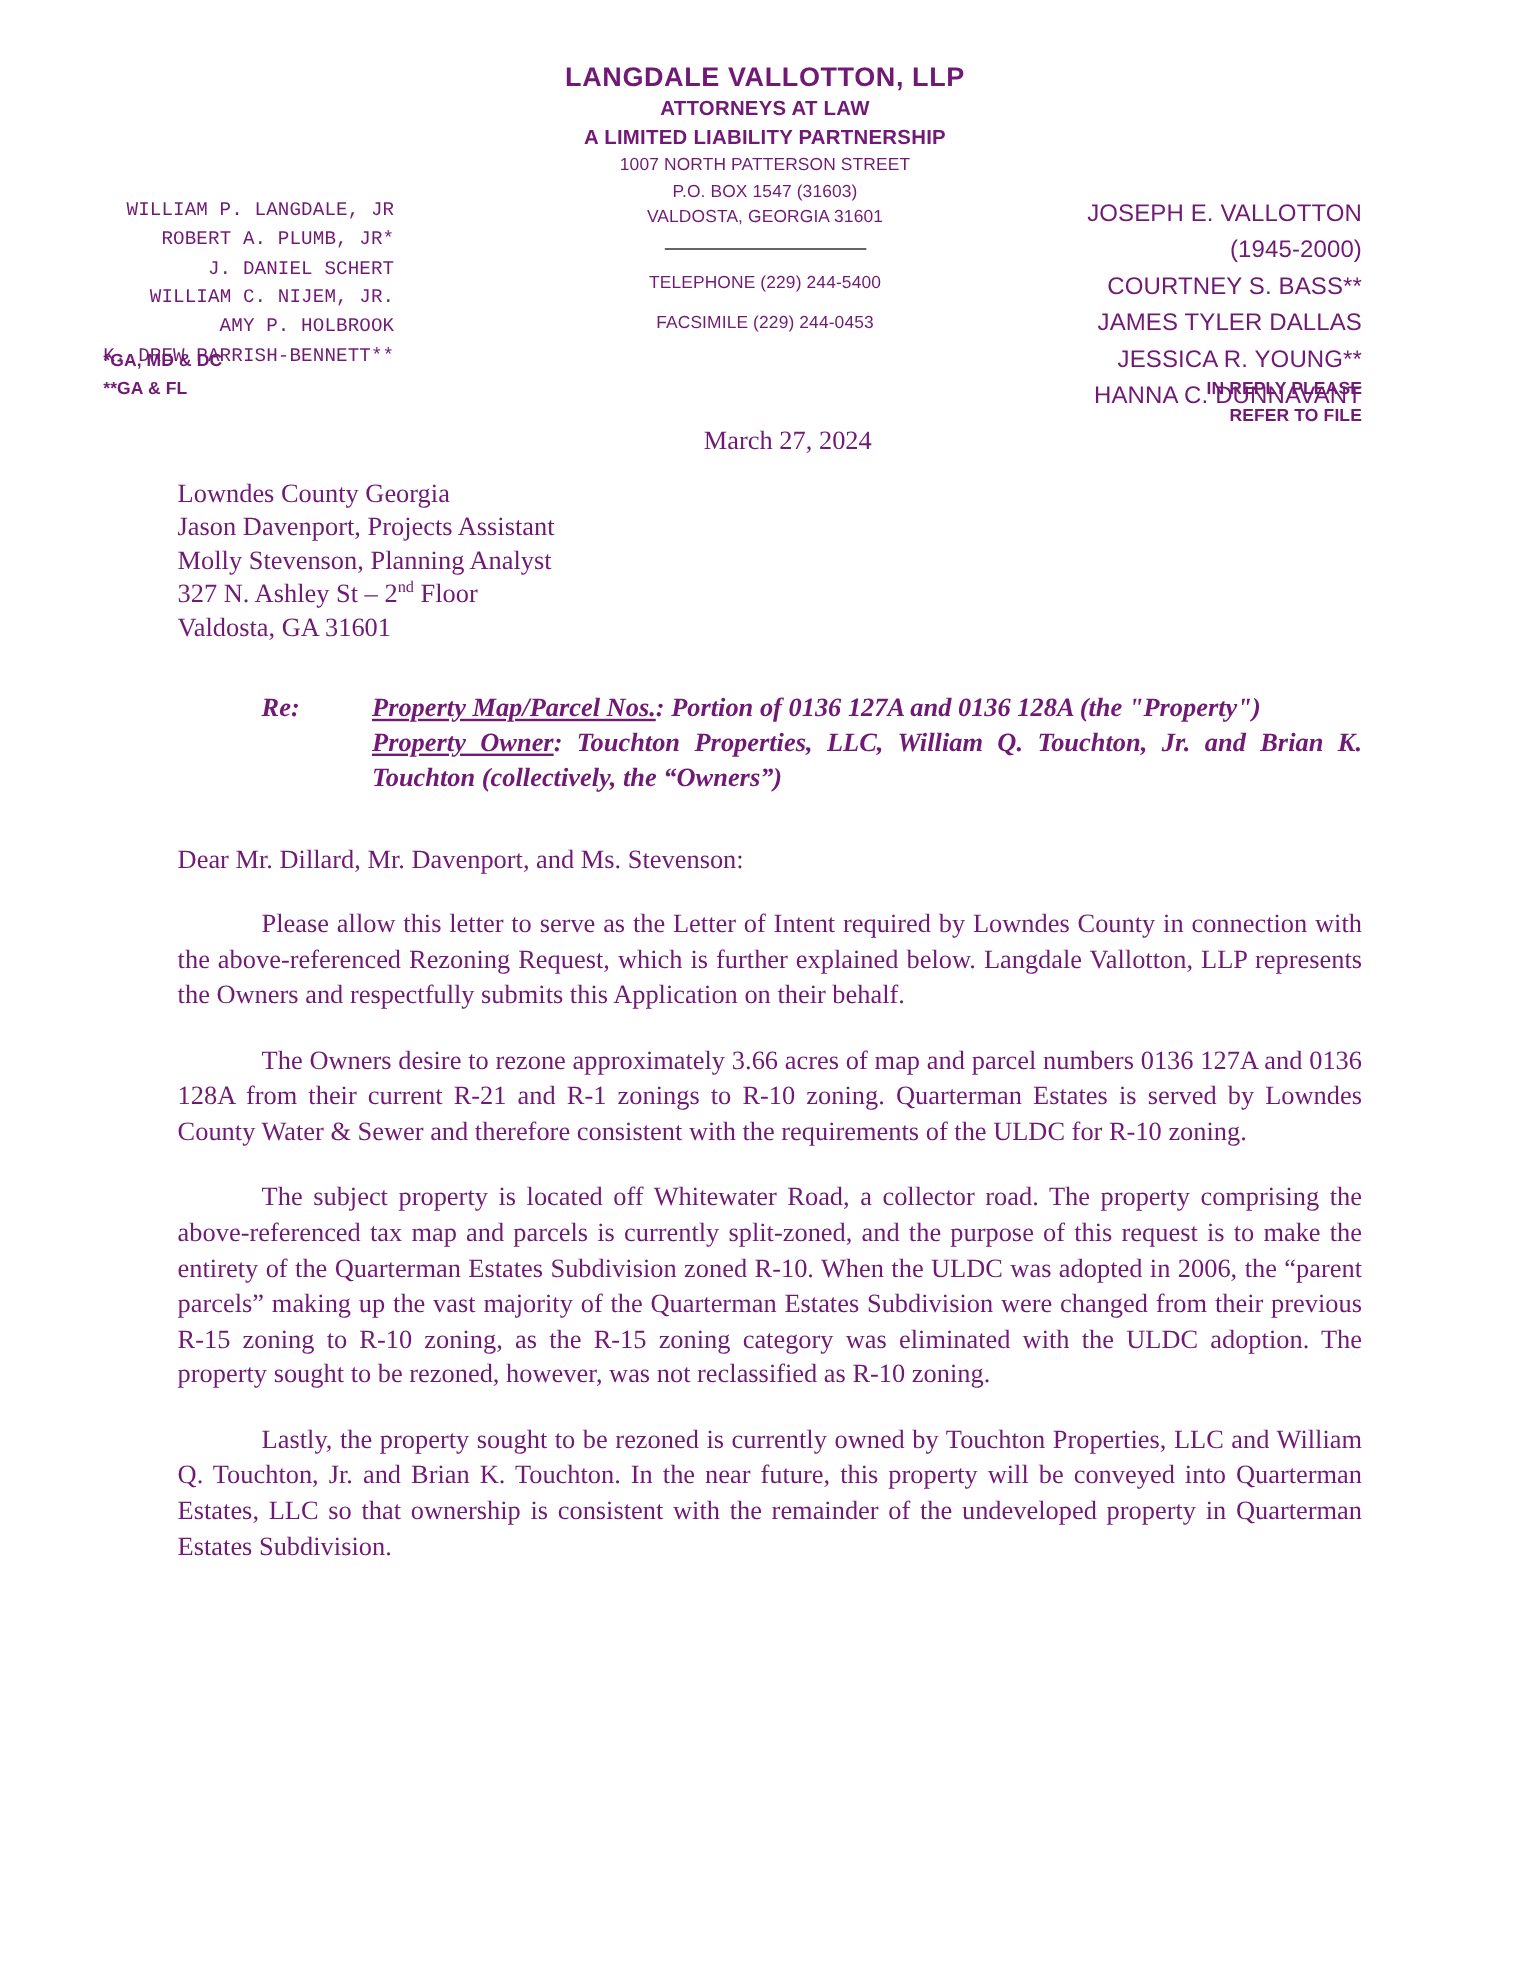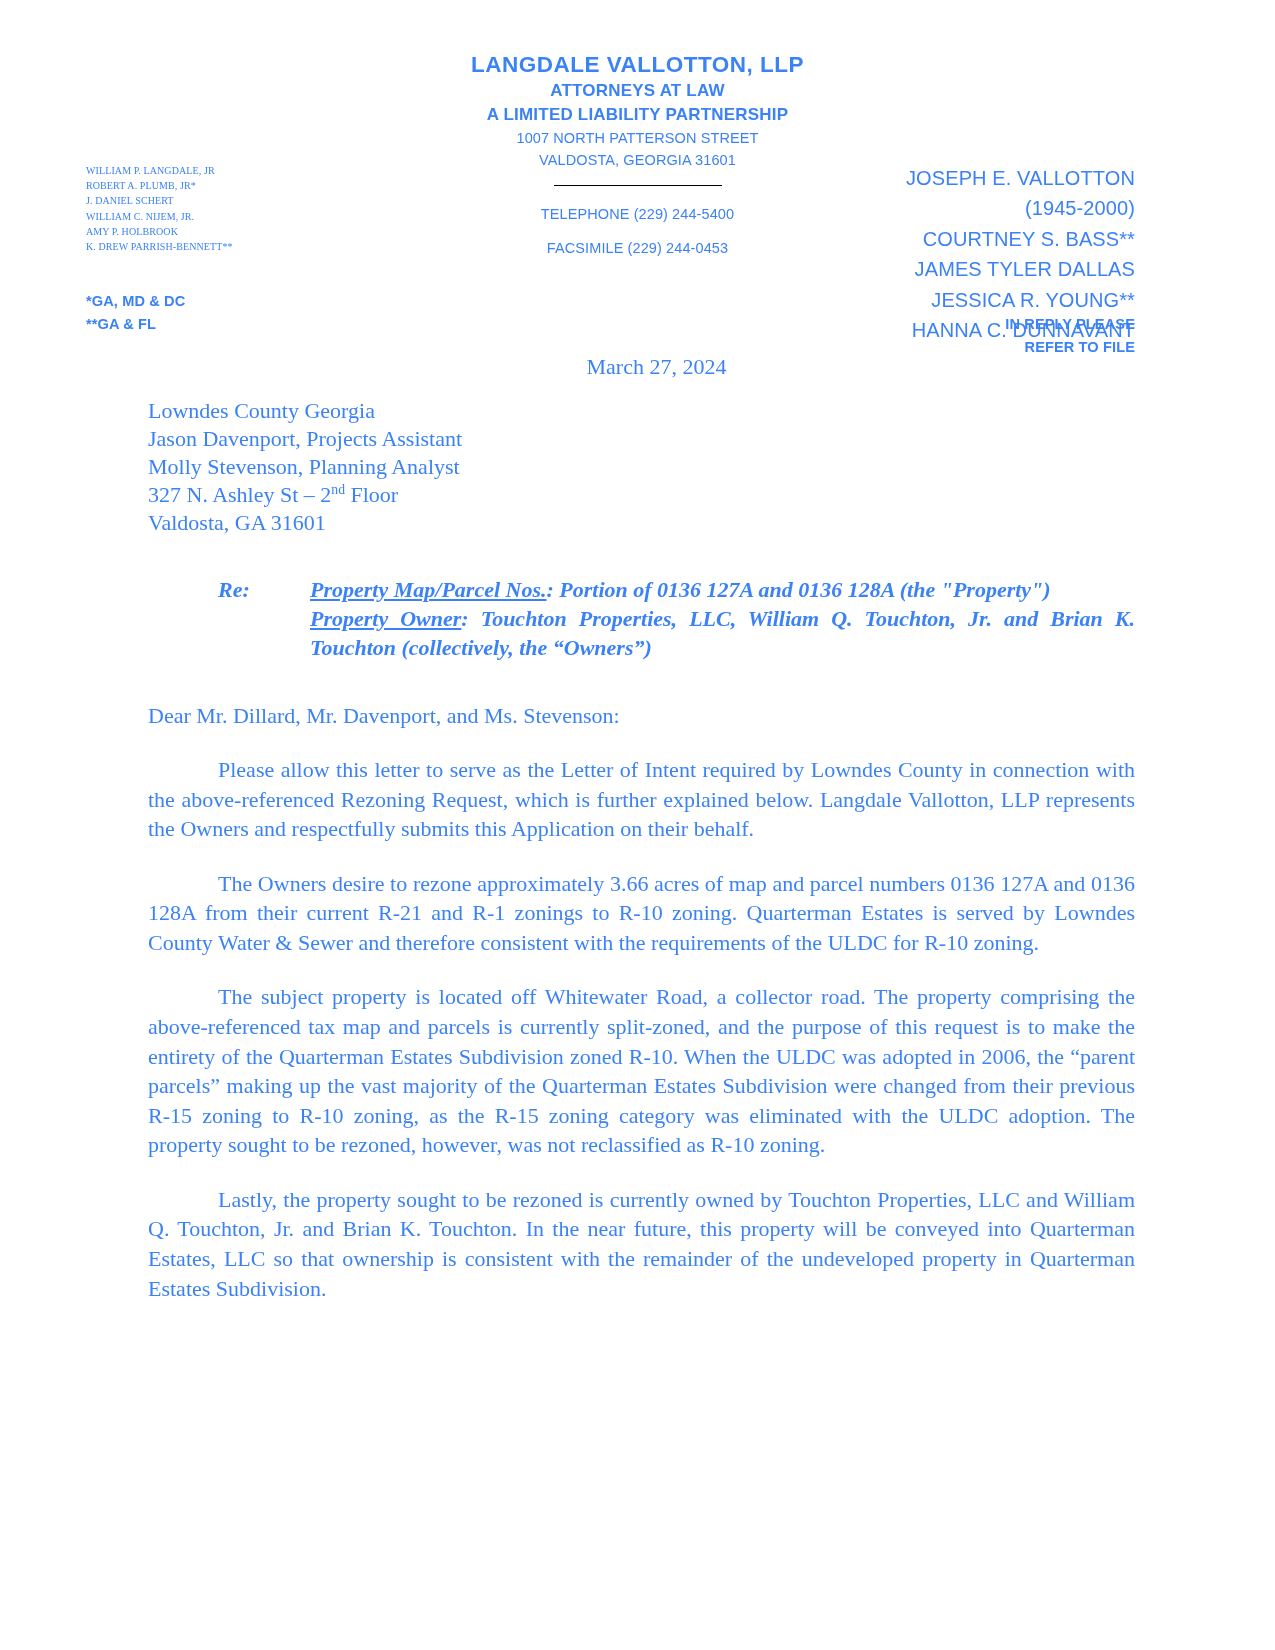--- a/index.html
+++ b/index.html
@@ -7,21 +7,21 @@
     padding: 0;
     background: #ffffff;
   }
   .page {
     position: relative;
     width: 1275px;
     height: 1650px;
     background: #ffffff;
     margin: 0 auto;
     font-family: "Liberation Serif", serif;
-    color: #3b82f6;
+    color: #701a75;
     overflow: hidden;
   }
 
   
   .letterhead {
     text-align: center;
     padding-top: 52px;
     font-family: "Liberation Sans", sans-serif;
   }
   .firm-name {
@@ -51,25 +51,25 @@
     font-size: 14.5px;
     line-height: 2.3;
     letter-spacing: 0.1px;
   }
 
   
   .attorneys-left {
     position: absolute;
     left: 86px;
     top: 163px;
-    font-family: Liberation Serif, serif;
-    font-size: 10px;
+    font-family: Liberation Mono, monospace;
+    font-size: 16px;
     line-height: 1.52;
     letter-spacing: 0.1px;
-    text-align: left;
+    text-align: right;
   }
   .attorneys-right {
     position: absolute;
     right: 140px;
     top: 163px;
     font-family: "Liberation Sans", sans-serif;
     font-size: 20px;
     line-height: 1.52;
     letter-spacing: 0.1px;
     text-align: right;
@@ -150,20 +150,21 @@
 </head>
 <body>
 
 <div class="page">
 
   <div class="letterhead">
     <div class="firm-name">LANGDALE VALLOTTON, LLP</div>
     <div class="firm-sub">ATTORNEYS AT LAW</div>
     <div class="firm-sub">A LIMITED LIABILITY PARTNERSHIP</div>
     <div class="firm-addr">1007 NORTH PATTERSON STREET</div>
+    <div class="firm-addr">P.O. BOX 1547 (31603)</div>
     <div class="firm-addr">VALDOSTA, GEORGIA 31601</div>
     <div class="rule"></div>
     <div class="firm-phone">TELEPHONE (229) 244-5400</div>
     <div class="firm-phone">FACSIMILE (229) 244-0453</div>
   </div>
 
   <div class="attorneys-left">
     <div>WILLIAM P. LANGDALE, JR</div>
     <div>ROBERT A. PLUMB, JR*</div>
     <div>J. DANIEL SCHERT</div>

